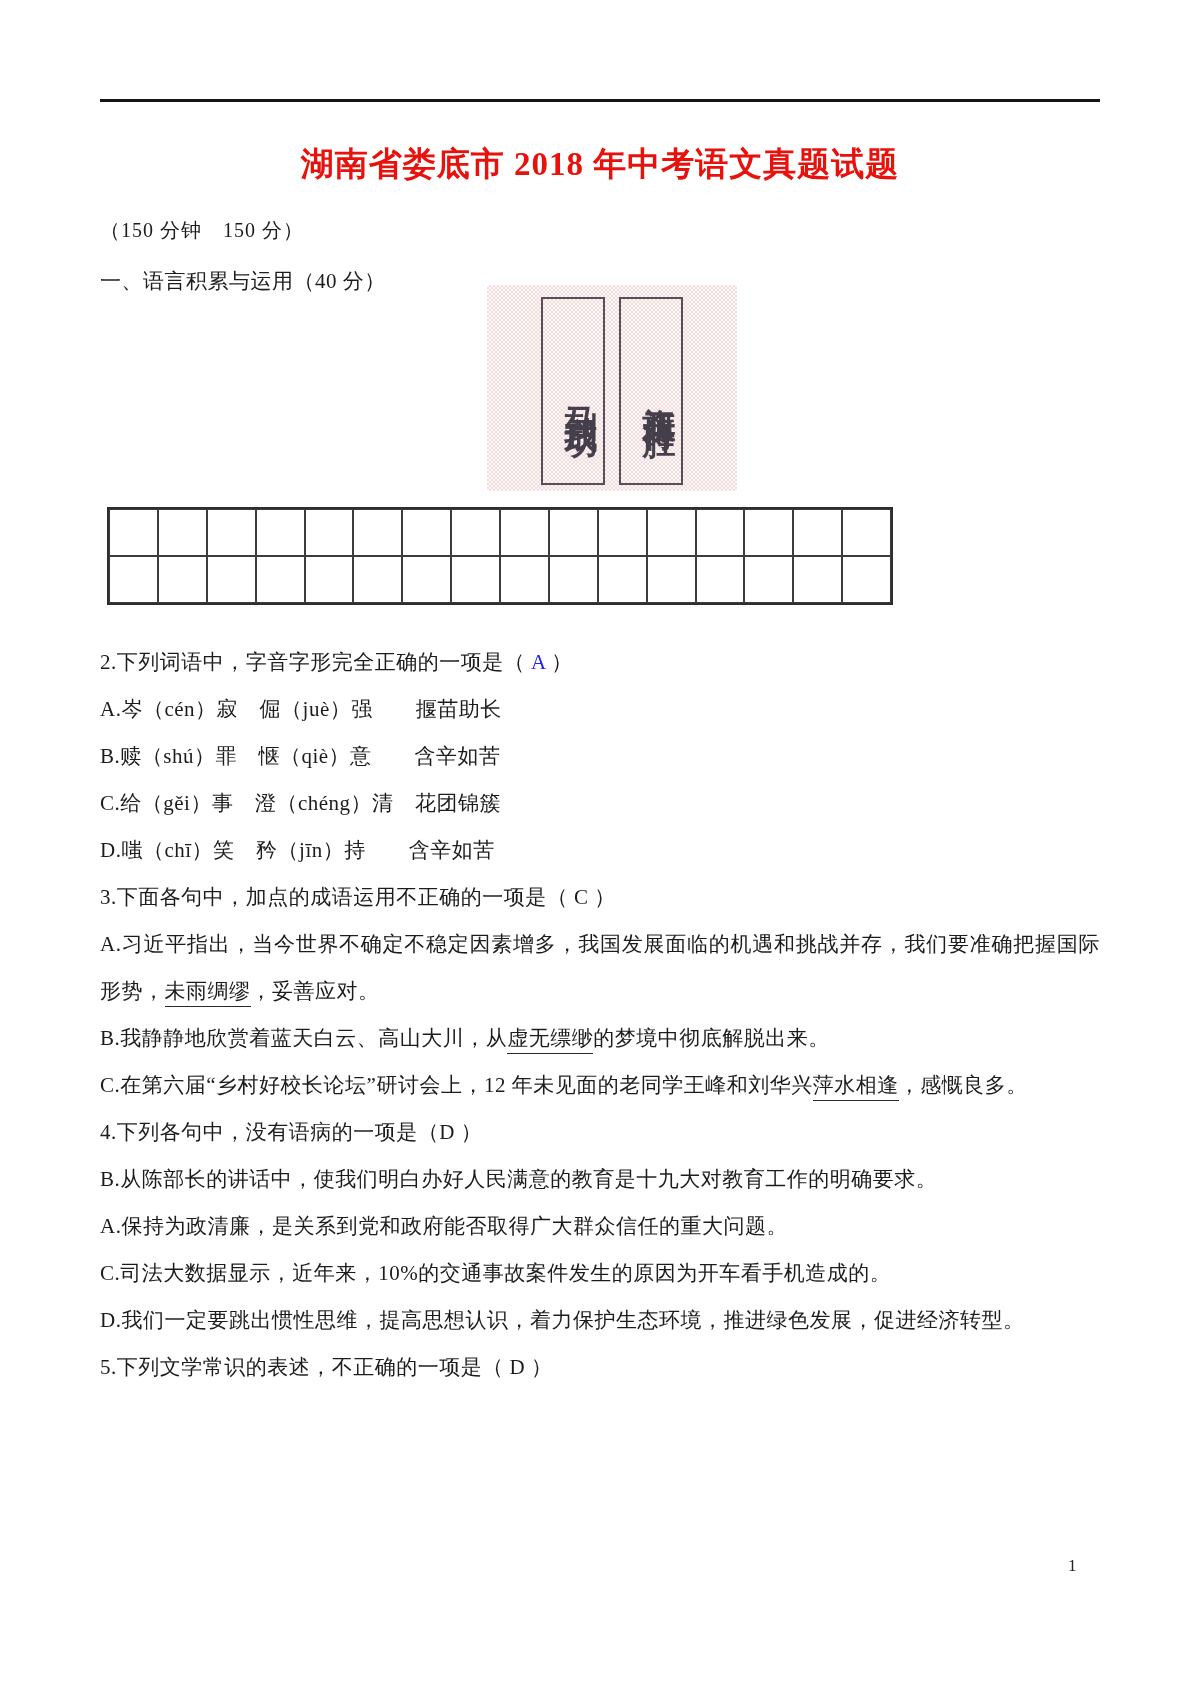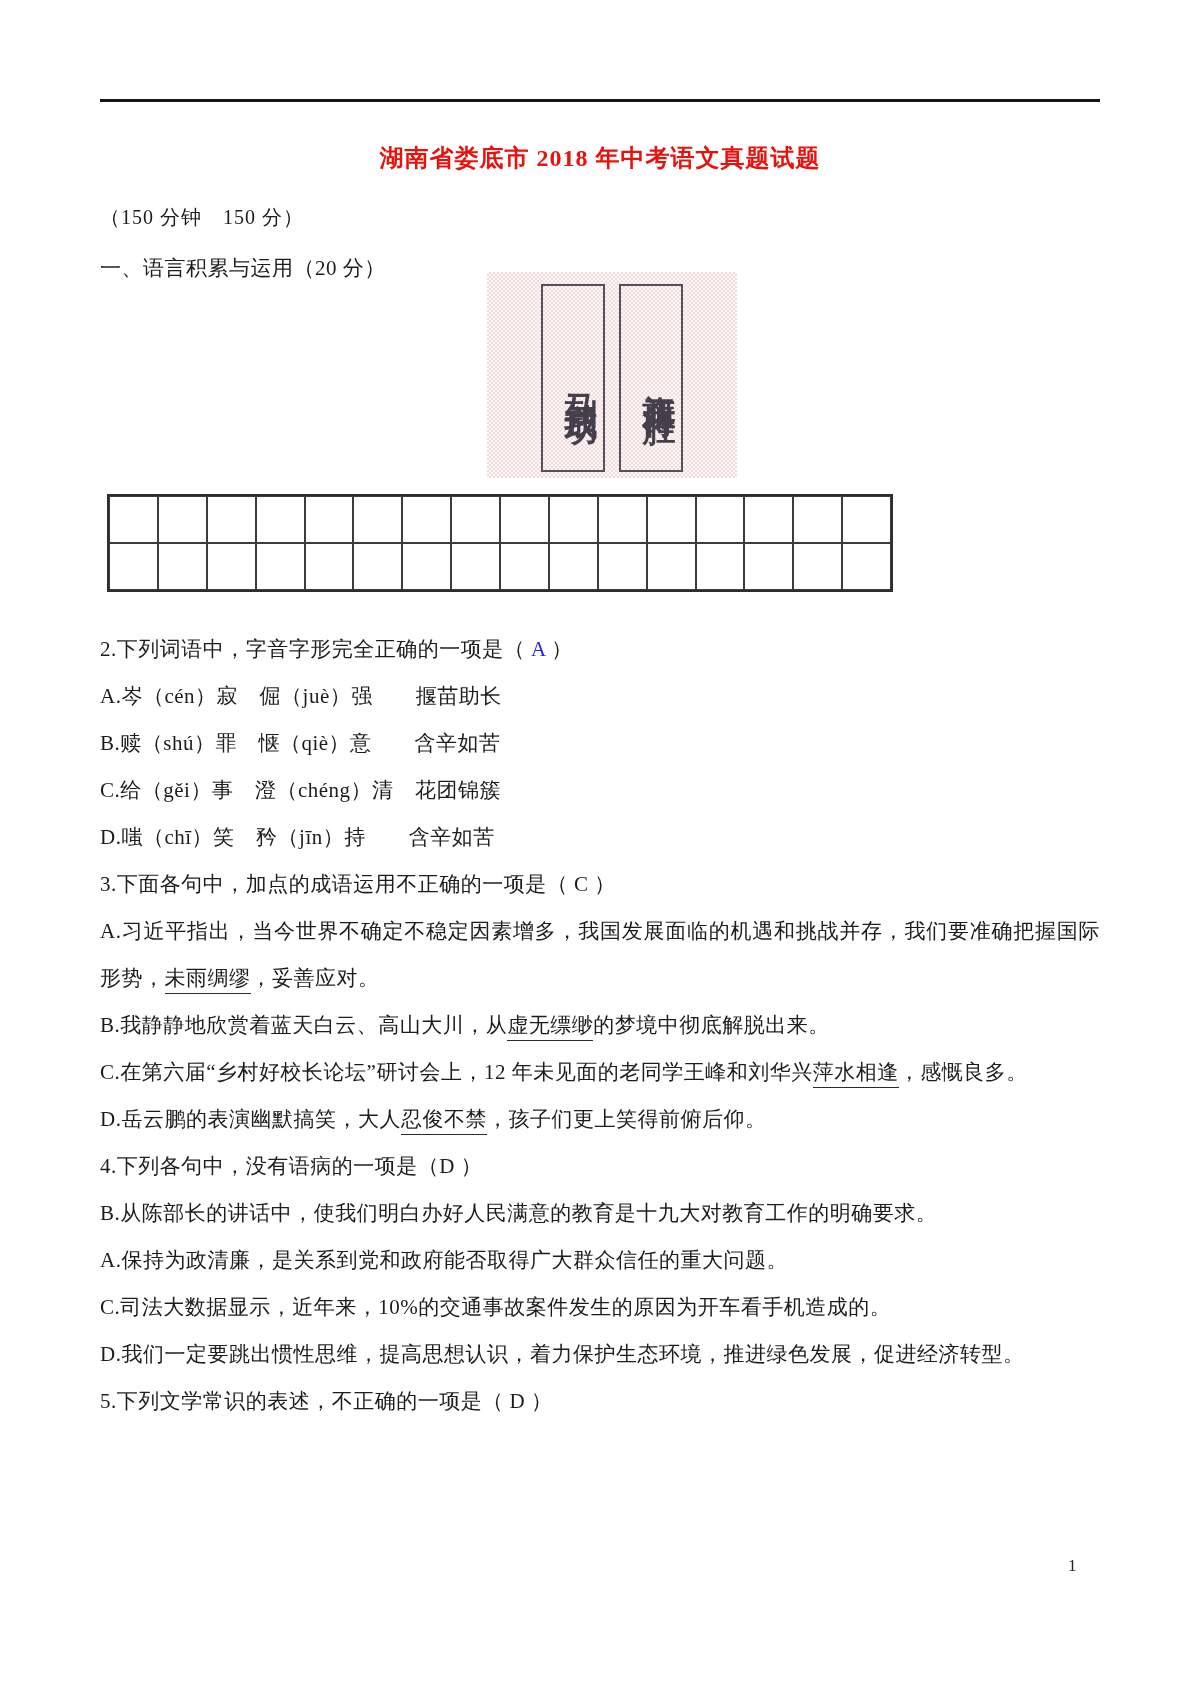--- a/index.html
+++ b/index.html
@@ -15,21 +15,21 @@
   }
   .content { padding: 0 100px; }
   .topline {
     height: 0;
     border-top: 3px solid #161616;
     margin-top: 99px;
   }
   .title {
     margin-top: 40px;
     text-align: center;
-    font-size: 24px;
+    font-size: 33px;
     font-weight: bold;
     color: var(--title-red, #e8110c);
     letter-spacing: 1px;
   }
   .subtitle {
     margin-top: 30px;
     text-align: left;
     font-size: 20px;
     letter-spacing: 1px;
   }
@@ -103,21 +103,21 @@
 <body>
 
 <div class="content">
 
   <div class="topline"></div>
 
   <div class="title">湖南省娄底市 2018 年中考语文真题试题</div>
 
   <div class="subtitle">（150 分钟　150 分）</div>
 
-  <p class="line first-line">一、语言积累与运用（20 分）</p>
+  <p class="line first-line">一、语言积累与运用（40 分）</p>
 
 
   <div class="calligraphy">
     <div class="panel">马到成功</div>
     <div class="panel">旗开得胜</div>
   </div>
 
   <div class="grid" style="grid-template-columns: repeat(16, 1fr);">
       <div class="cell"></div>
       <div class="cell"></div>
@@ -161,21 +161,20 @@
   <p class="line">D.嗤（chī）笑　矜（jīn）持　　含辛如苦</p>
 
   <p class="line">3.下面各句中，加点的成语运用不正确的一项是（ C ）</p>
 
   <p class="line"><span>A.习近平指出，当今世界不确定不稳定因素增多，我国发展面临的机遇和挑战并存，我们要准确把握国际形势，</span><span class="ul">未雨绸缪</span><span>，妥善应对。</span></p>
 
   <p class="line"><span>B.我静静地欣赏着蓝天白云、高山大川，从</span><span class="ul">虚无缥缈</span><span>的梦境中彻底解脱出来。</span></p>
 
   <p class="line"><span>C.在第六届“乡村好校长论坛”研讨会上，12 年未见面的老同学王峰和刘华兴</span><span class="ul">萍水相逢</span><span>，感慨良多。</span></p>
 
-  <p class="line"><span>D.岳云鹏的表演幽默搞笑，大人</span><span class="ul">忍俊不禁</span><span>，孩子们更上笑得前俯后仰。</span></p>
 
   <p class="line">4.下列各句中，没有语病的一项是（D ）</p>
   <p class="line">B.从陈部长的讲话中，使我们明白办好人民满意的教育是十九大对教育工作的明确要求。</p>
   <p class="line">A.保持为政清廉，是关系到党和政府能否取得广大群众信任的重大问题。</p>
   <p class="line">C.司法大数据显示，近年来，10%的交通事故案件发生的原因为开车看手机造成的。</p>
   <p class="line">D.我们一定要跳出惯性思维，提高思想认识，着力保护生态环境，推进绿色发展，促进经济转型。</p>
 
   <p class="line">5.下列文学常识的表述，不正确的一项是（ D ）</p>
 
 </div>

